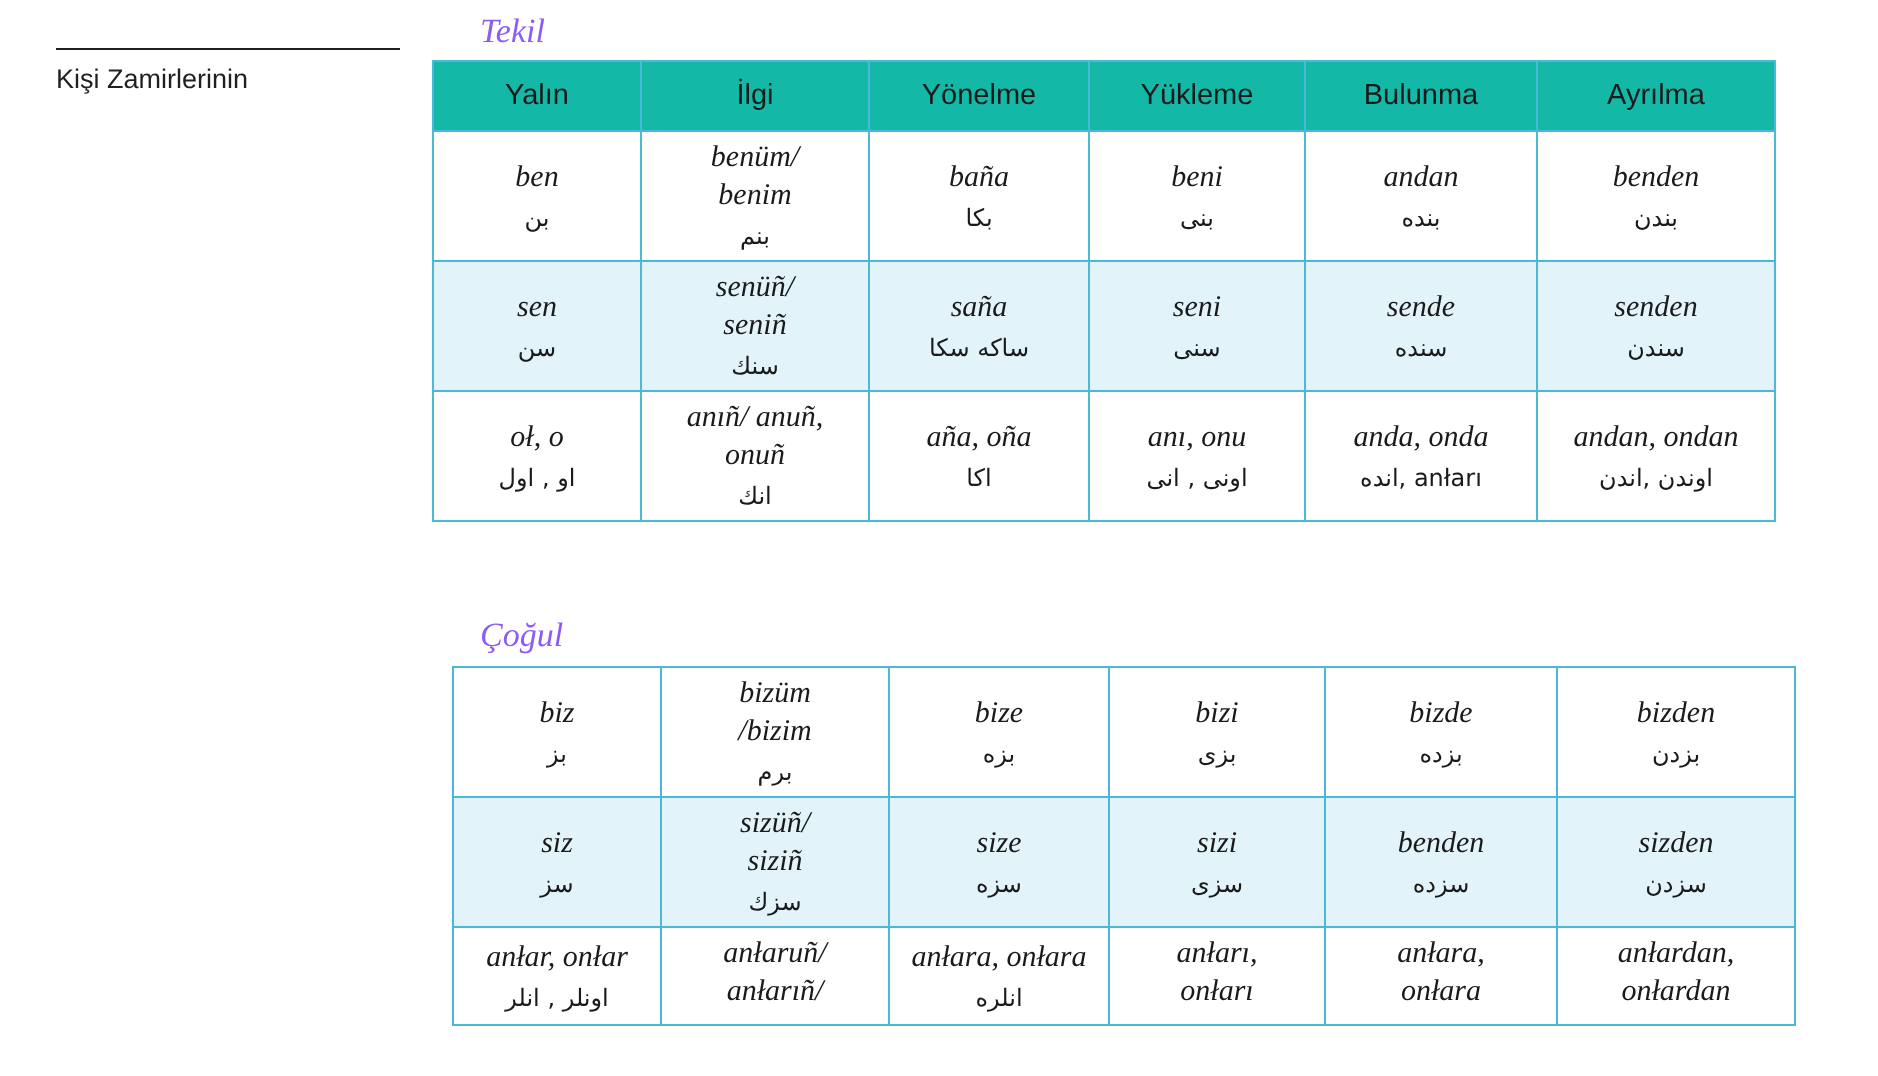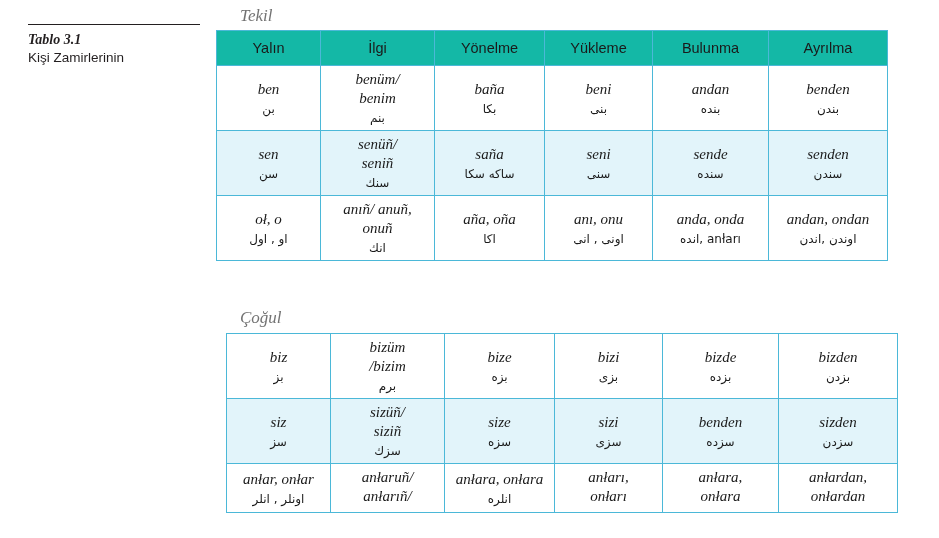--- a/index.html
+++ b/index.html
@@ -48,21 +48,21 @@
     line-height: 17px;
     color: #231f20;
   }
 
   
   .section-heading {
     position: absolute;
     font-family: "Liberation Serif", serif;
     font-style: italic;
     font-size: 17px;
-    color: #737373;
+    color: #8b5cf6;
   }
   #heading-tekil { left: 240px; top: 6px; }
   #heading-cogul { left: 240px; top: 308px; }
 
   
   .ttable {
     position: absolute;
     border-collapse: collapse;
     table-layout: fixed;
     width: 671px;
@@ -120,21 +120,20 @@
   col.c5 { width: 116px; }
   col.c6 { width: 119px; }
 </style>
 </head>
 <body>
 
 <div class="page">
 
   <div class="caption-block">
     <div class="caption-rule"></div>
-    <div class="caption-title">Tablo 3.1</div>
     <div class="caption-line">Kişi Zamirlerinin</div>
   </div>
 
   <div class="section-heading" id="heading-tekil">Tekil</div>
 
   <table class="ttable" id="table-tekil">
     <colgroup>
       <col class="c1">
         <col class="c2">
         <col class="c3">

